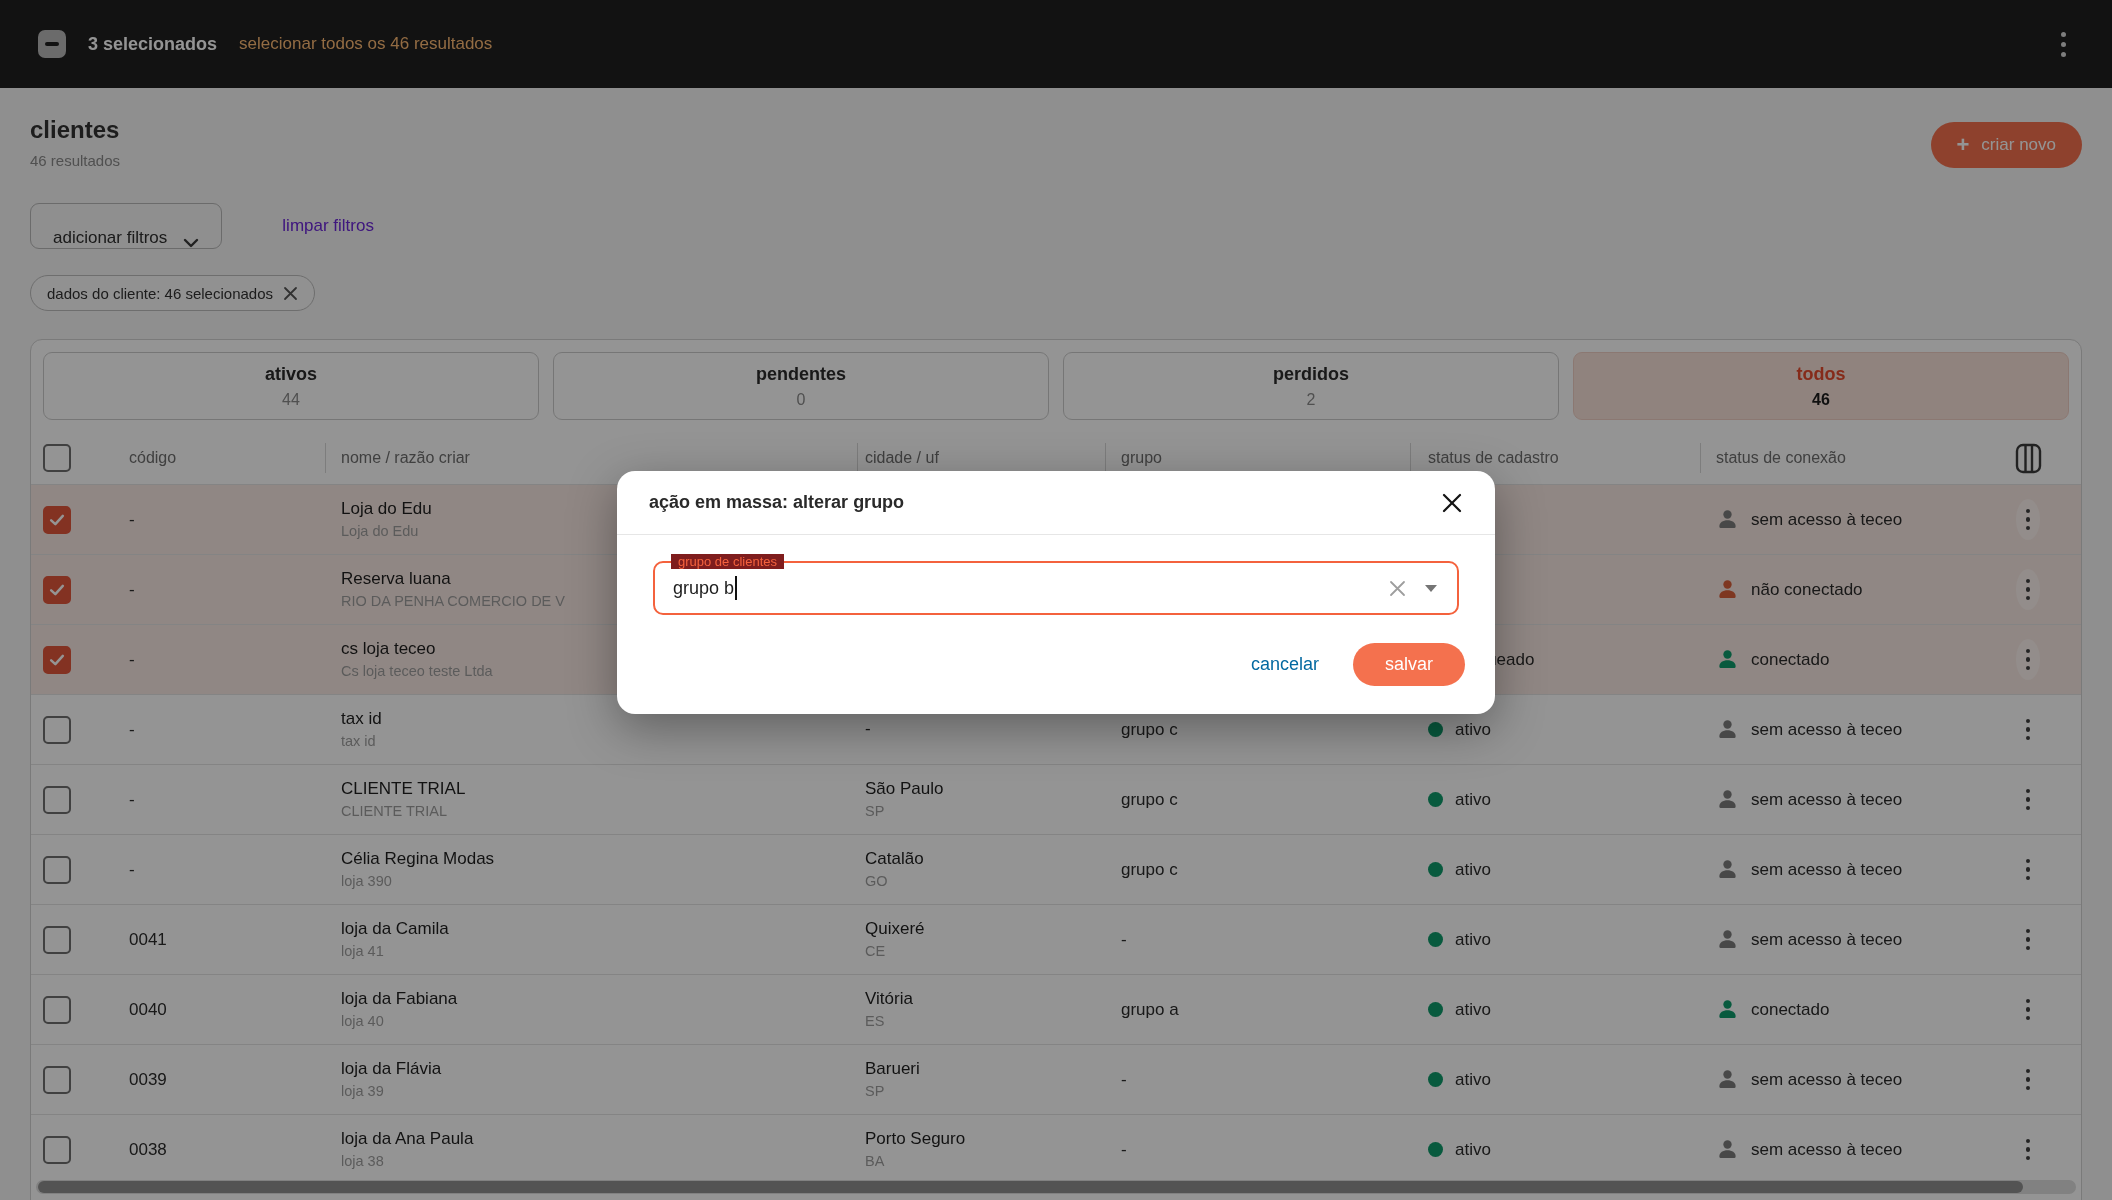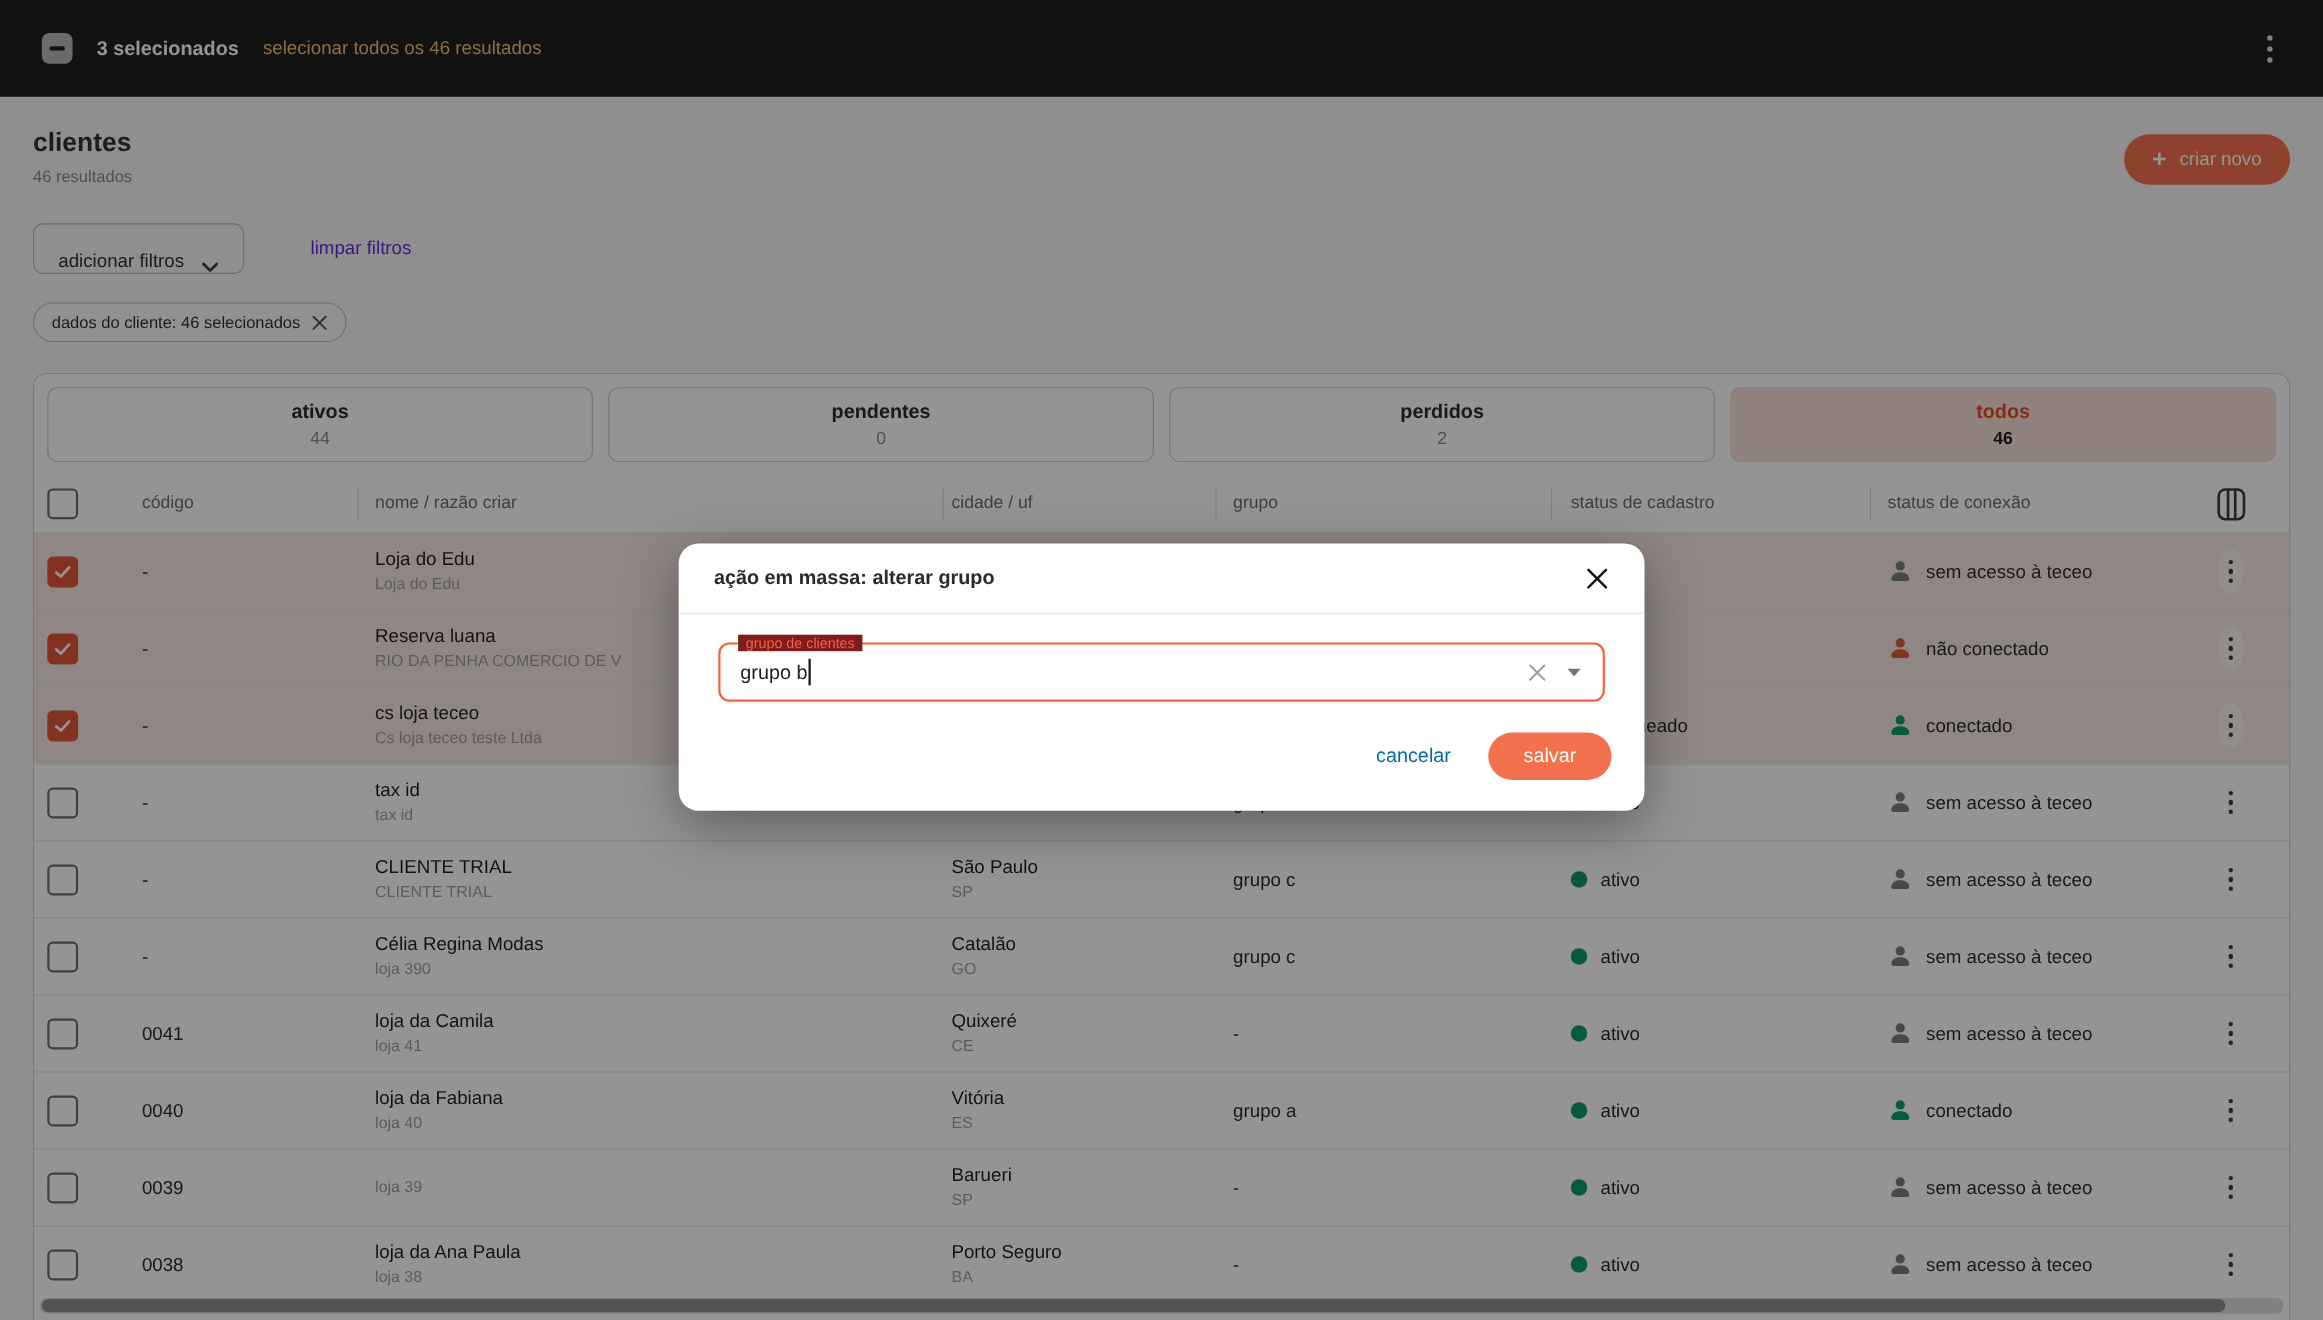--- a/index.html
+++ b/index.html
@@ -88,21 +88,21 @@
   .trow.selected .kebab { background:#fdf3ef; }
 
   
   .hscroll { position:absolute; left:36px; top:1180px; width:2040px; height:14px; background:#dedede;
              border-radius:7px; z-index:1; }
   .hscroll .thumb { position:absolute; left:2px; top:1px; height:12px; width:1985px; background:#8f8f8f;
                     border-radius:6px; cursor:grab; }
 
   
   .overlay { position:absolute; inset:0; background:rgba(0,0,0,0.42); z-index:10; }
-  .modal { position:absolute; left:617px; top:494px; width:878px; border-radius:18px; background:#fff;
+  .modal { position:absolute; left:617px; top:471px; width:878px; border-radius:18px; background:#fff;
            box-shadow:0 14px 48px rgba(0,0,0,0.35); z-index:20; overflow:hidden; }
   .modal-head { height:64px; display:flex; align-items:center; justify-content:space-between; padding:0 32px;
                 border-bottom:1px solid #e6e6e6; }
   .modal-title { font-size:18px; font-weight:bold; color:#2a2a2a; }
   .modal-close { cursor:pointer; display:flex; }
   .modal-body { padding:26px 36px 0 36px; }
   .field { position:relative; height:54px; border:2px solid #f4623d; border-radius:10px; display:flex; align-items:center; }
   .field-label { position:absolute; left:16px; top:-9px; background:#7f1d1d; padding:0 7px; font-size:13px; color:#f4623d; }
   .field-value { font-size:18px; color:#1d1d1d; margin-left:18px; }
   .caret { display:inline-block; width:2px; height:24px; background:#111; vertical-align:middle; margin-left:1px; }
@@ -571,20 +571,21 @@
 
         <div class="grid-row trow">
           <div class="cell c-check">
             <span class="cbx">
             
           </span>
           </div>
           <div class="cell c-cod">0039</div>
           <div class="cell c-nome">
             <div class="nowrap">
+              <div class="name-main">loja da Flávia</div>
               <div class="name-sub">loja 39</div>
             </div>
           </div>
           <div class="cell c-cid">
             <div>
               <div class="name-main">Barueri</div>
               <div class="name-sub">SP</div>
             </div>
           </div>
           <div class="cell c-gru">-</div>

